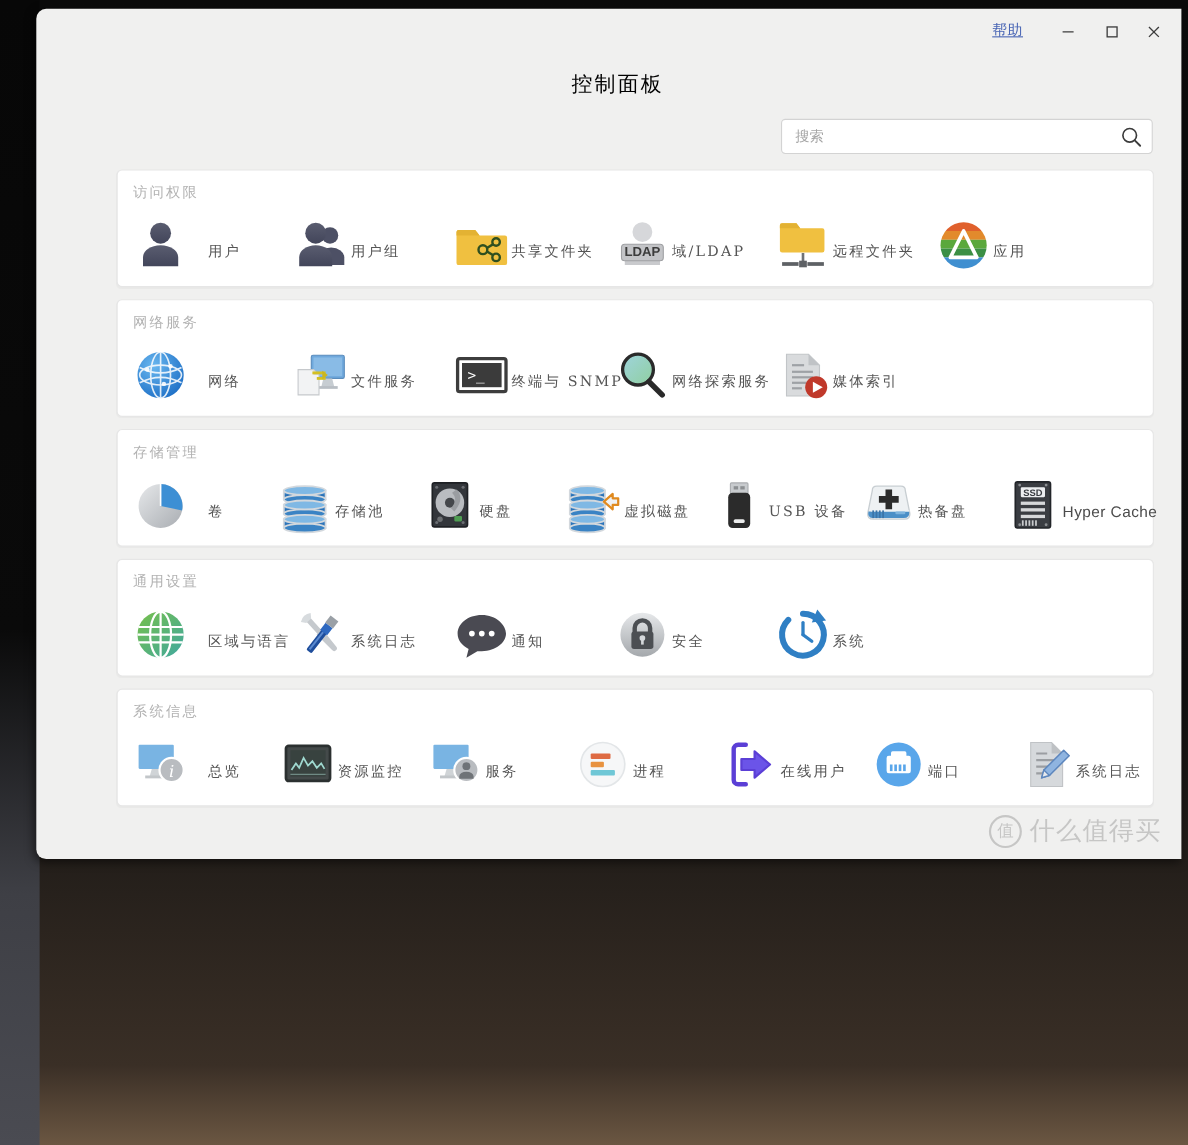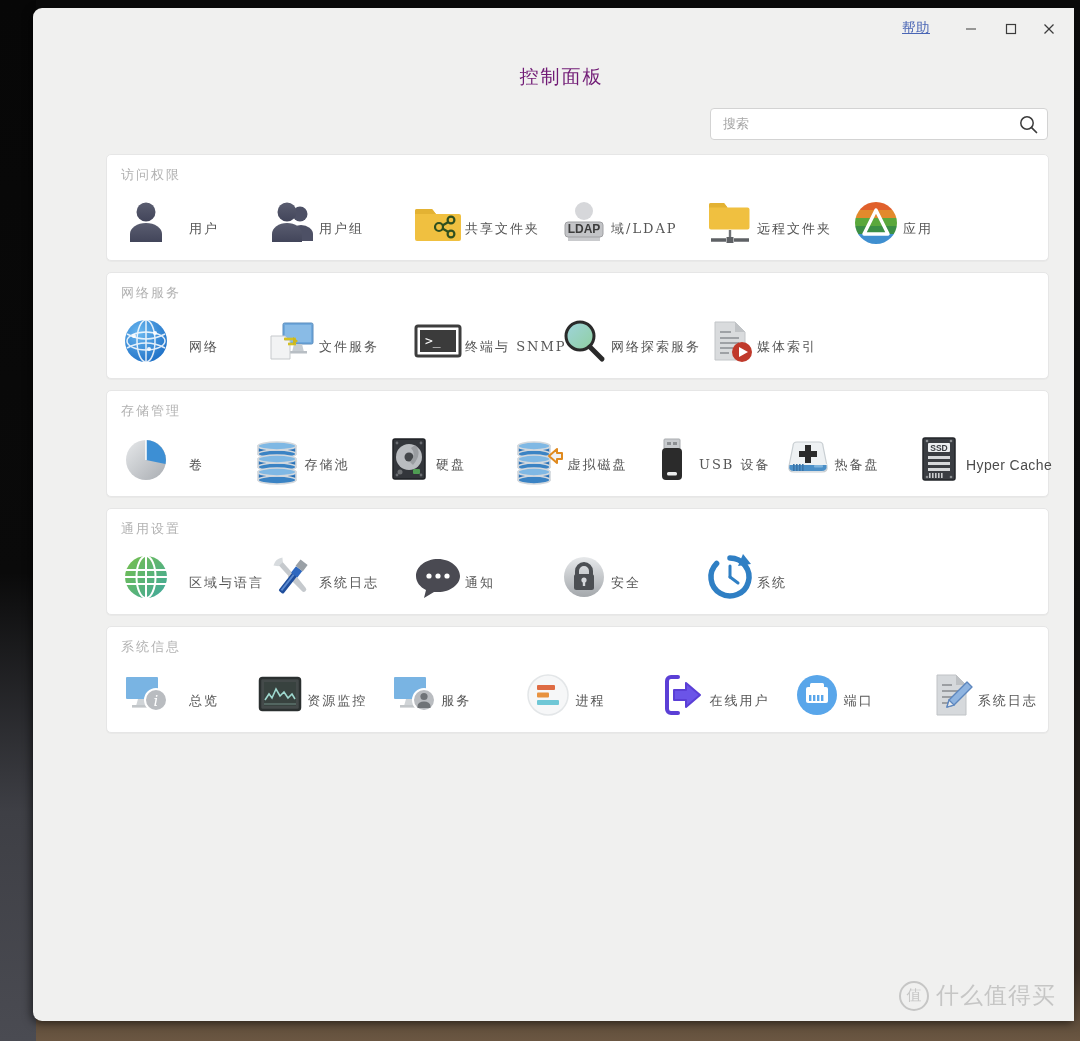--- a/index.html
+++ b/index.html
@@ -30,21 +30,21 @@
     position: absolute;
     left: 0; top: 0;
     width: 36px; height: 1041px;
     background: linear-gradient(180deg,#070707 0%,#0a0a0a 55%,#3e3f45 78%,#4a4b52 100%);
   }
   #window {
     position: absolute;
     left: 33px;
     top: 8px;
     width: 1041px;
-    height: 1013px;
+    height: 773px;
     background: #f0f0ef;
     border-radius: 9px 0 0 9px;
     box-shadow: -2px 2px 9px rgba(0,0,0,0.55);
     overflow: hidden;
   }
   
   #titlebar {
     height: 40px;
     position: relative;
   }
@@ -71,21 +71,21 @@
   }
   #btn-min { right: 90px; }
   #btn-max { right: 50px; }
   #btn-close { right: 12px; }
   .winbtn svg { display:block; }
 
   
   #page-title {
     text-align: center;
     font-size: 19px;
-    color: #701a75;
+    color: #000000;
     letter-spacing: 2px;
     margin-top: 16px;
     font-family: "DejaVu Serif","Liberation Serif",serif;
     padding-left: 16px;
   }
 
   
   #search-row {
     display: flex;
     justify-content: flex-end;

